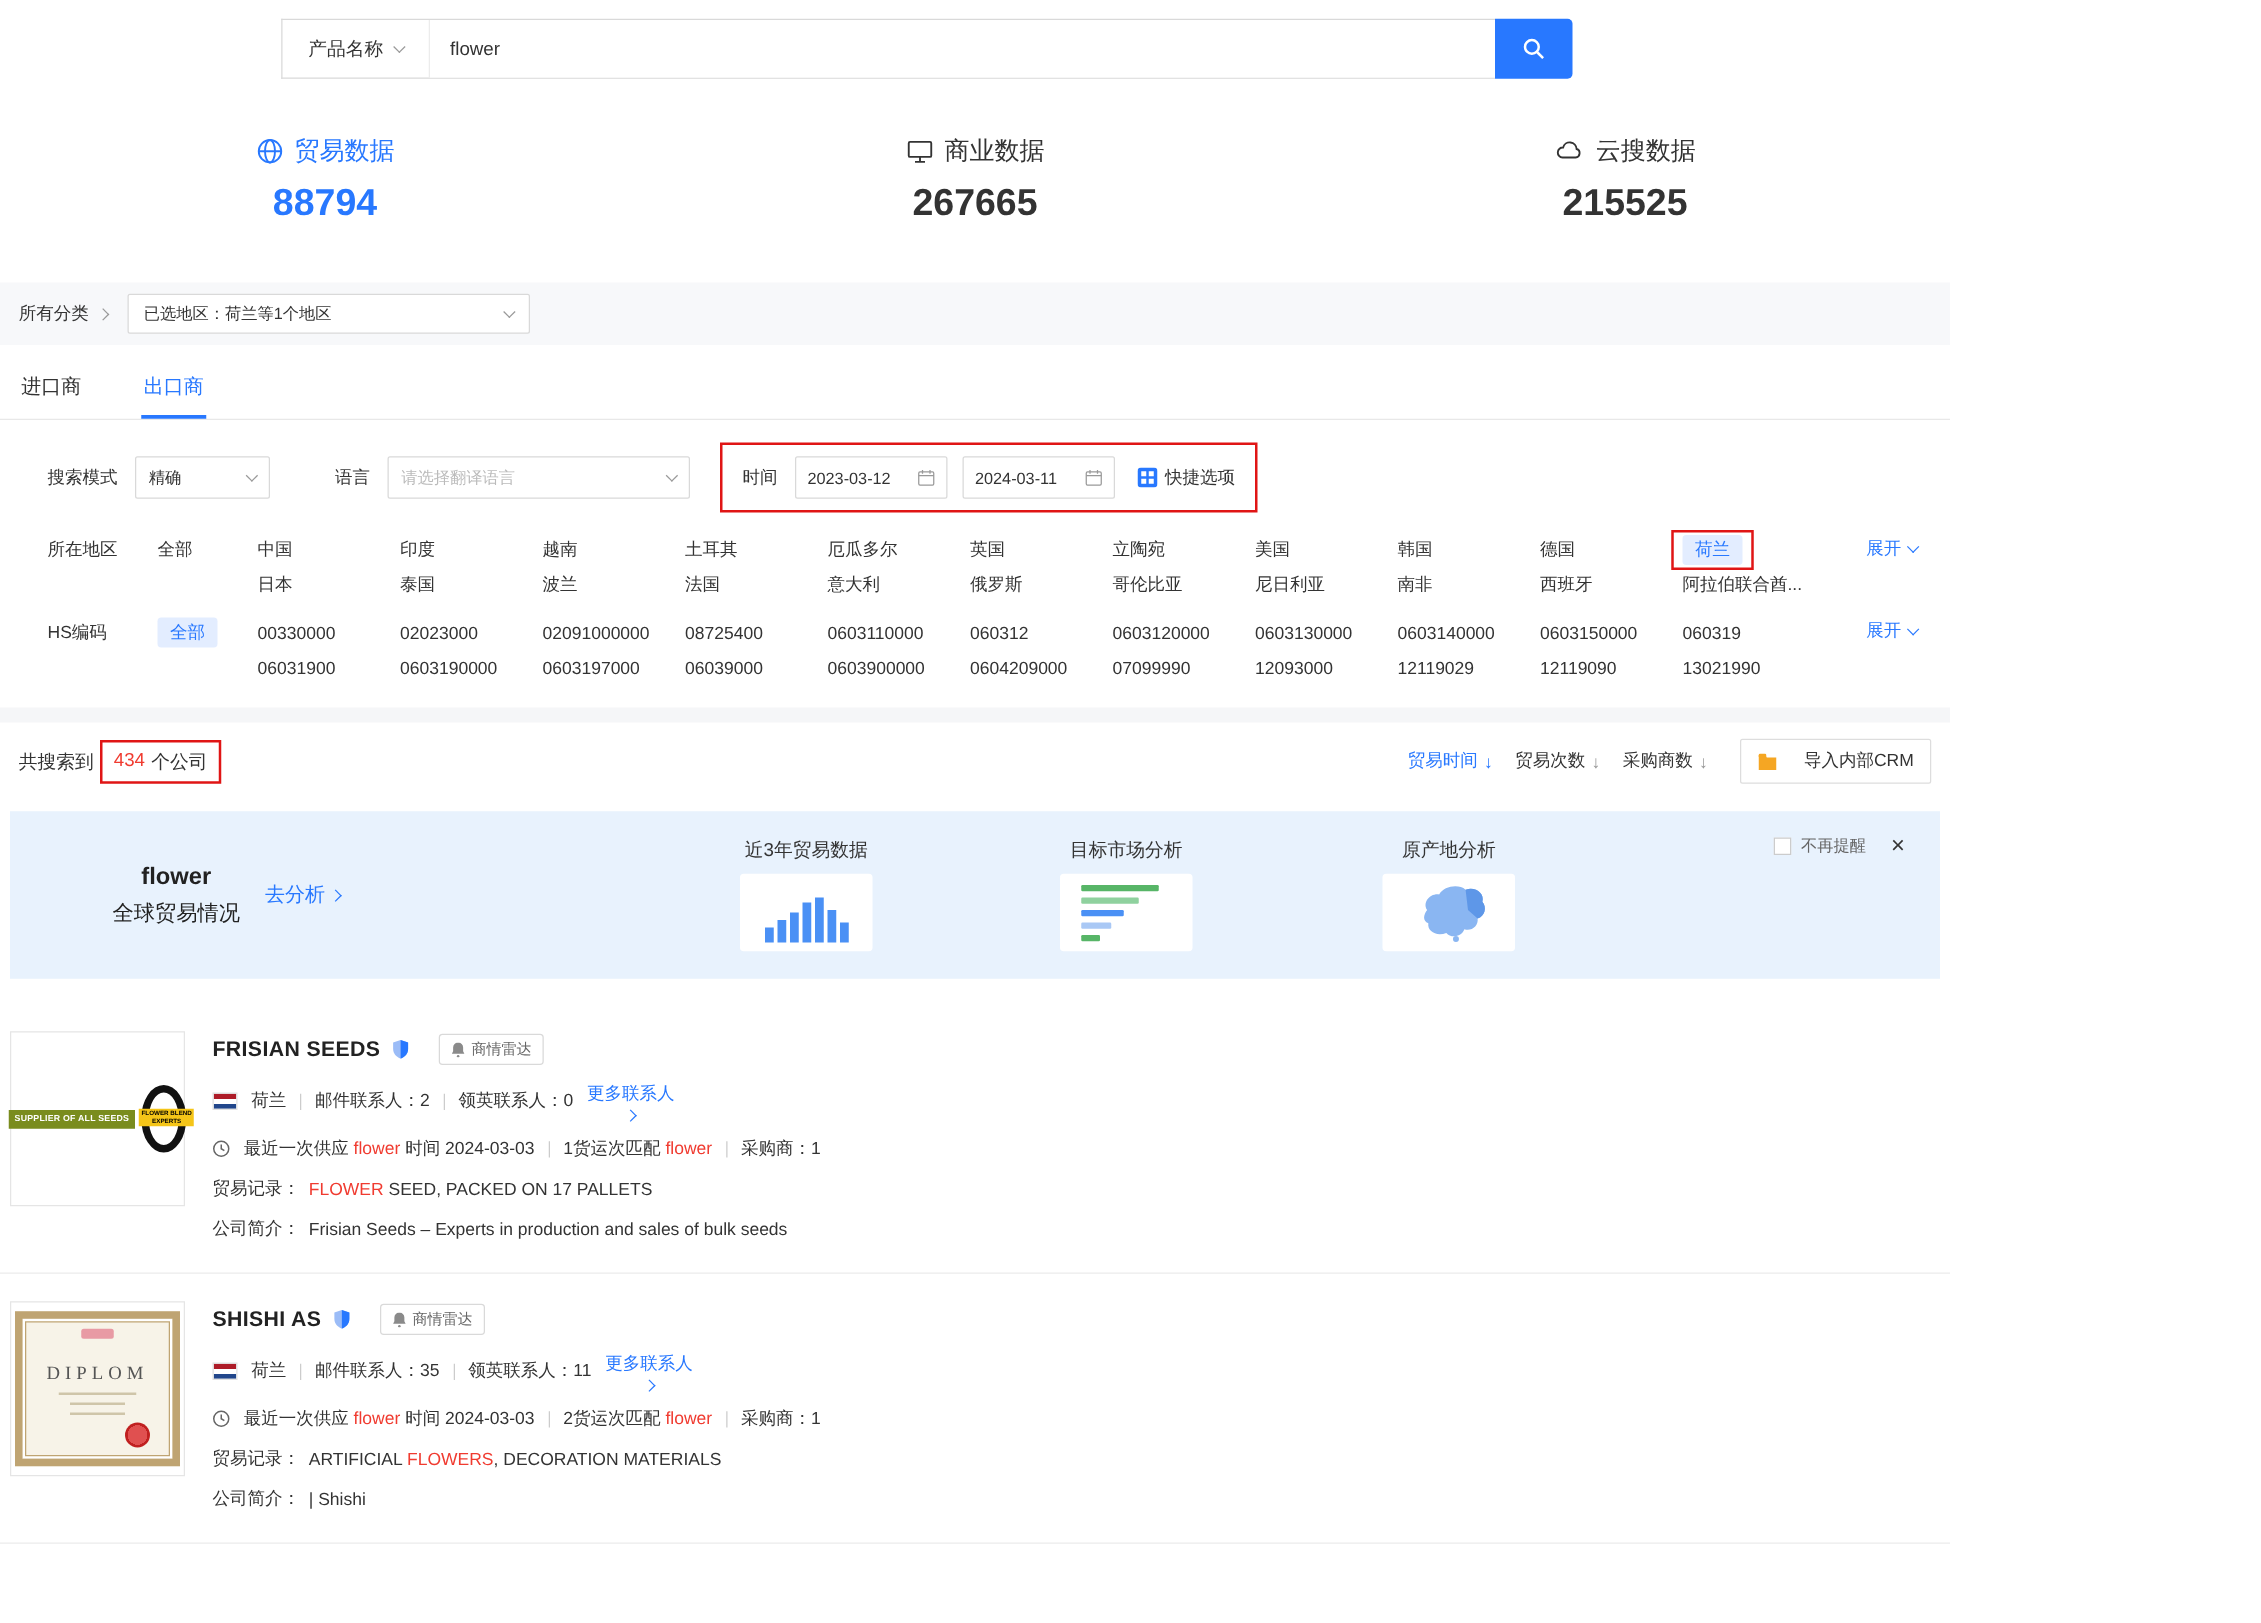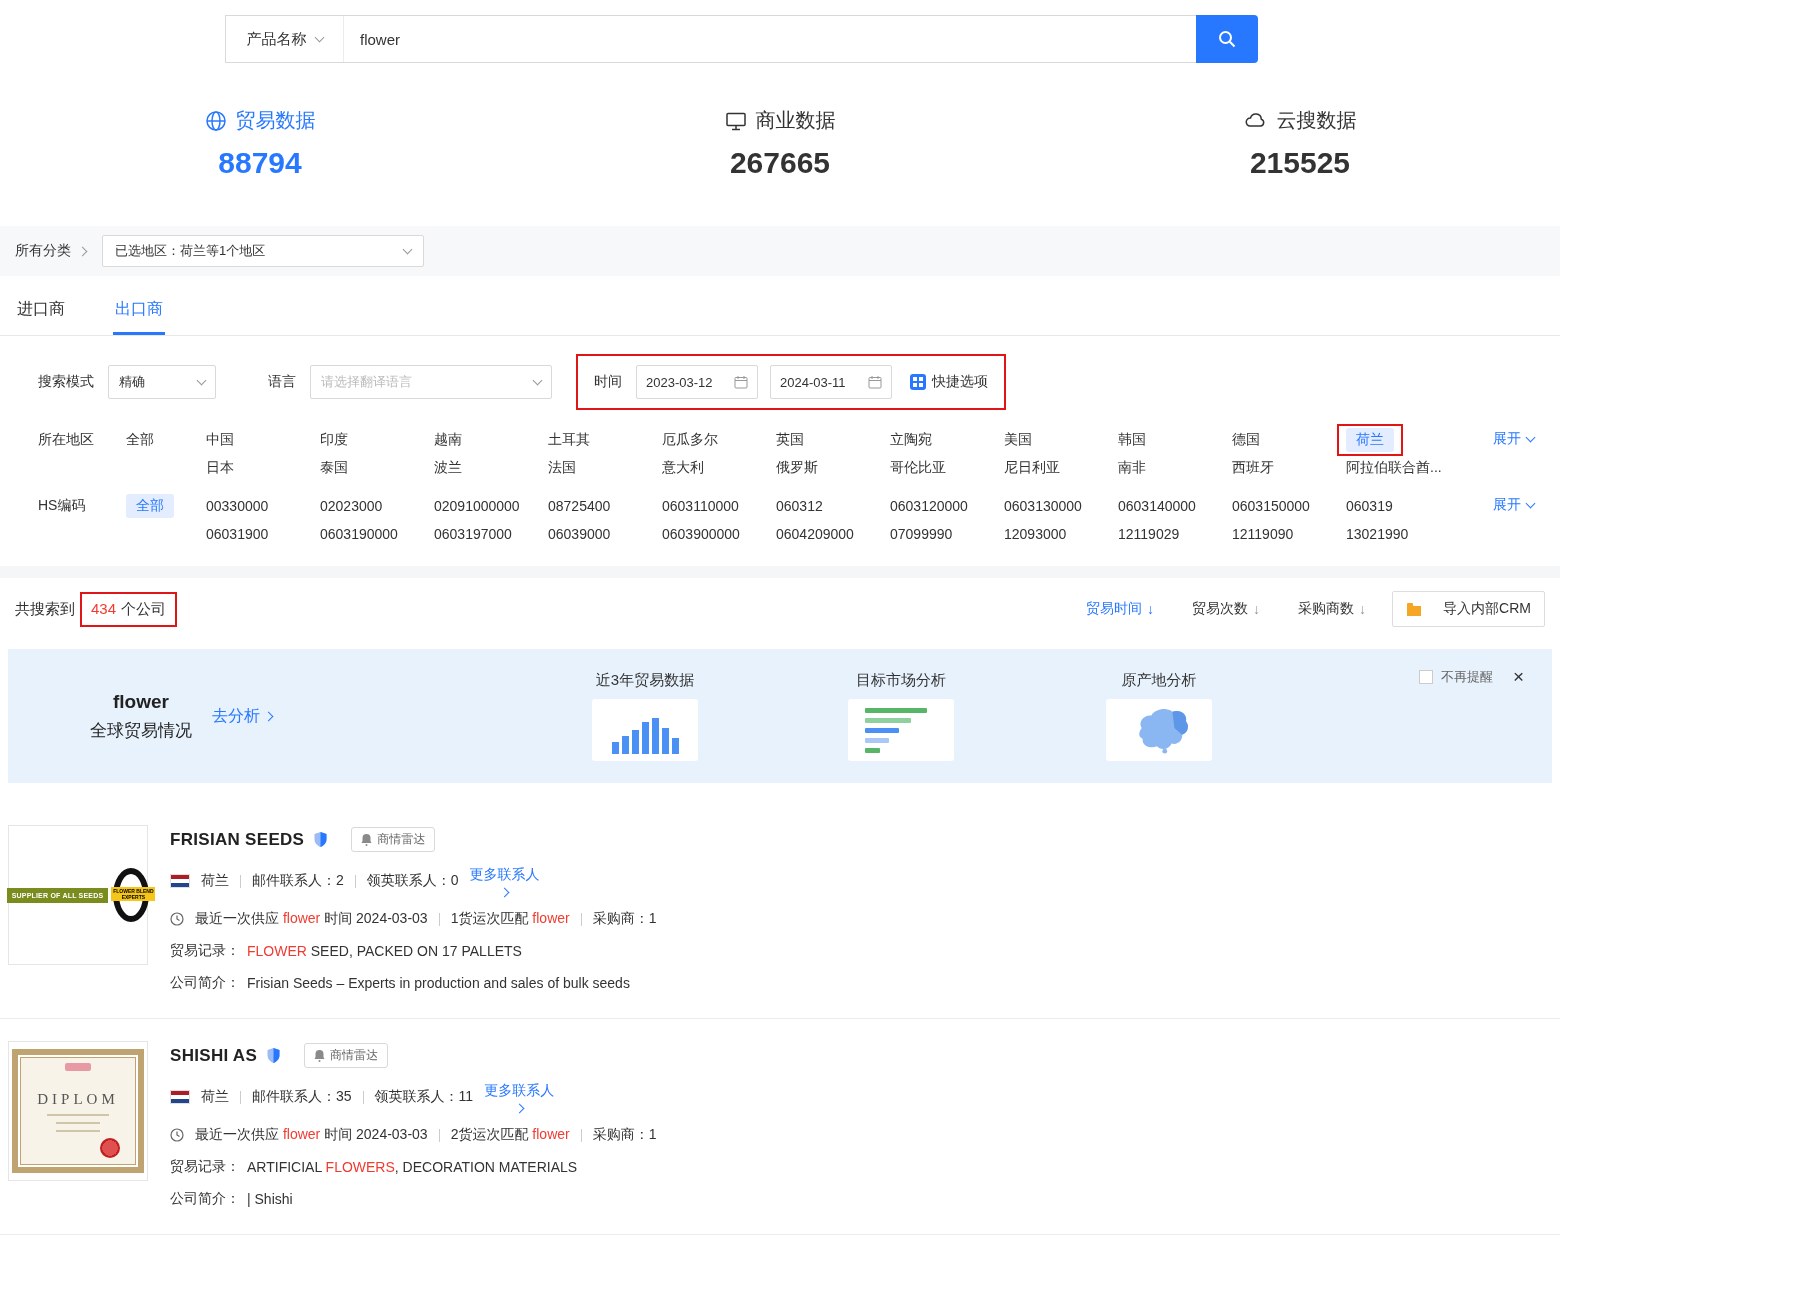--- a/index.html
+++ b/index.html
@@ -75,21 +75,21 @@
   .expand-link { position: absolute; right: 26px; top: 12px; color: #2878ff; font-size: 14px;
                  display: flex; align-items: center; gap: 6px; cursor: pointer; }
 
   .band { height: 12px; background: #f5f6f8; margin-top: 16px; }
 
   
   .results-bar { display: flex; align-items: center; padding: 13px 15px 12px; }
   .found-text { font-size: 15px; color: #333; }
   .count-box { border: 2px solid #e01515; padding: 6px 9px; margin-left: 5px; font-size: 15px; display: inline-flex; gap: 5px; }
   .red-text { color: #f03b30; }
-  .sorts { margin-left: auto; display: flex; align-items: center; gap: 38px; margin-right: 26px; }
+  .sorts { margin-left: auto; display: flex; align-items: center; gap: 18px; margin-right: 26px; }
   .sort-item { font-size: 14px; color: #333; display: flex; align-items: center; gap: 5px; cursor: pointer; }
   .sort-item.active { color: #2878ff; }
   .crm-btn { border: 1px solid #ddd; background: #fff; height: 36px; padding: 0 13px; border-radius: 2px;
              display: flex; align-items: center; gap: 21px; font-size: 14px; color: #333; cursor: pointer; }
 
   
   .banner { margin: 10px 8px 20px; background: #e8f2fd; height: 134px; position: relative;
             display: flex; align-items: center; }
   .banner-left { margin-left: 82px; display: flex; align-items: center; gap: 20px; }
   .banner-title { text-align: center; }

